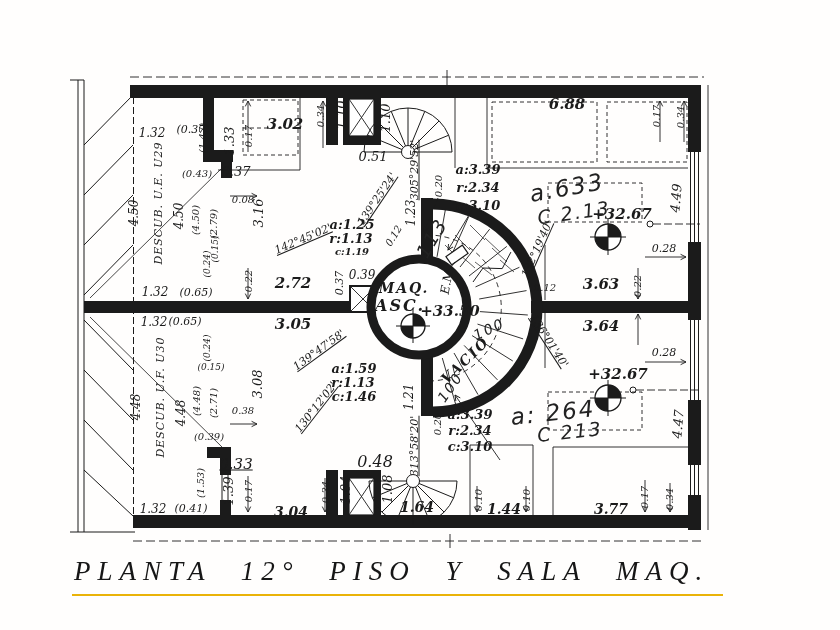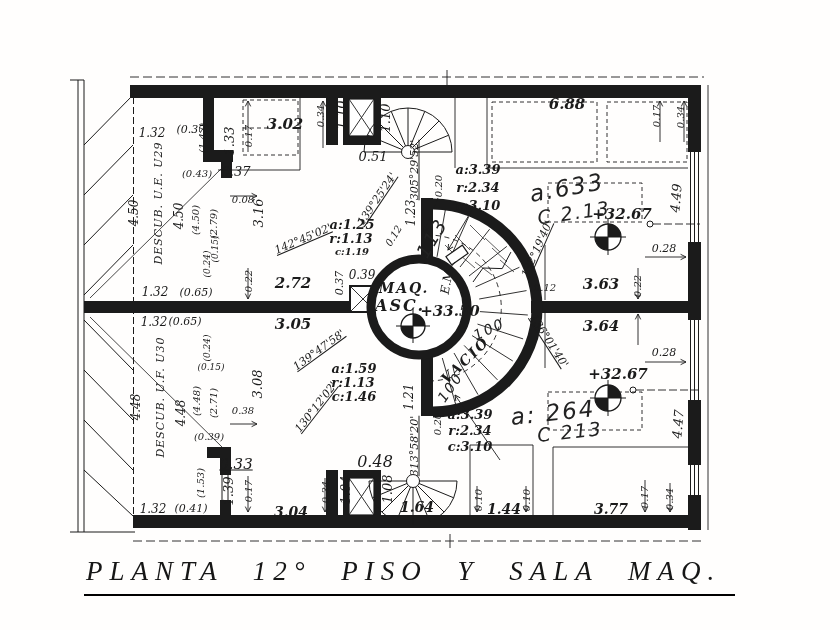--- a/index.html
+++ b/index.html
@@ -11,21 +11,21 @@
   .room{font-weight:bold;}
   .arc{font-weight:bold;}
   .level{font-weight:bold;}
   .angle{text-decoration:underline;}
   .name{letter-spacing:1px;}
   .name2{letter-spacing:2px;font-weight:bold;}
   .hand{font-family:"DejaVu Sans",sans-serif;font-style:italic;color:#222;
         letter-spacing:2px;transform-origin:center;}
   #title{position:absolute;left:72px;top:556px;font-family:"Liberation Serif",serif;
          font-style:italic;font-size:27px;letter-spacing:7px;word-spacing:16px;
-         color:#161616;border-bottom:2px solid #000000;padding:0 14px 7px 2px;margin-left:12px;}
+         color:#161616;border-bottom:2px solid #eab308;padding:0 14px 7px 2px;}
 </style>
 </head>
 <body>
 
 <div id="page">
 
   <svg width="840" height="630" viewBox="0 0 840 630">
     <defs>
       <marker id="arr" markerWidth="10" markerHeight="10" refX="7" refY="4" orient="auto">
         <path d="M1,1 L7,4 L1,7" fill="none" stroke="#1b1b1b" stroke-width="1"></path>

